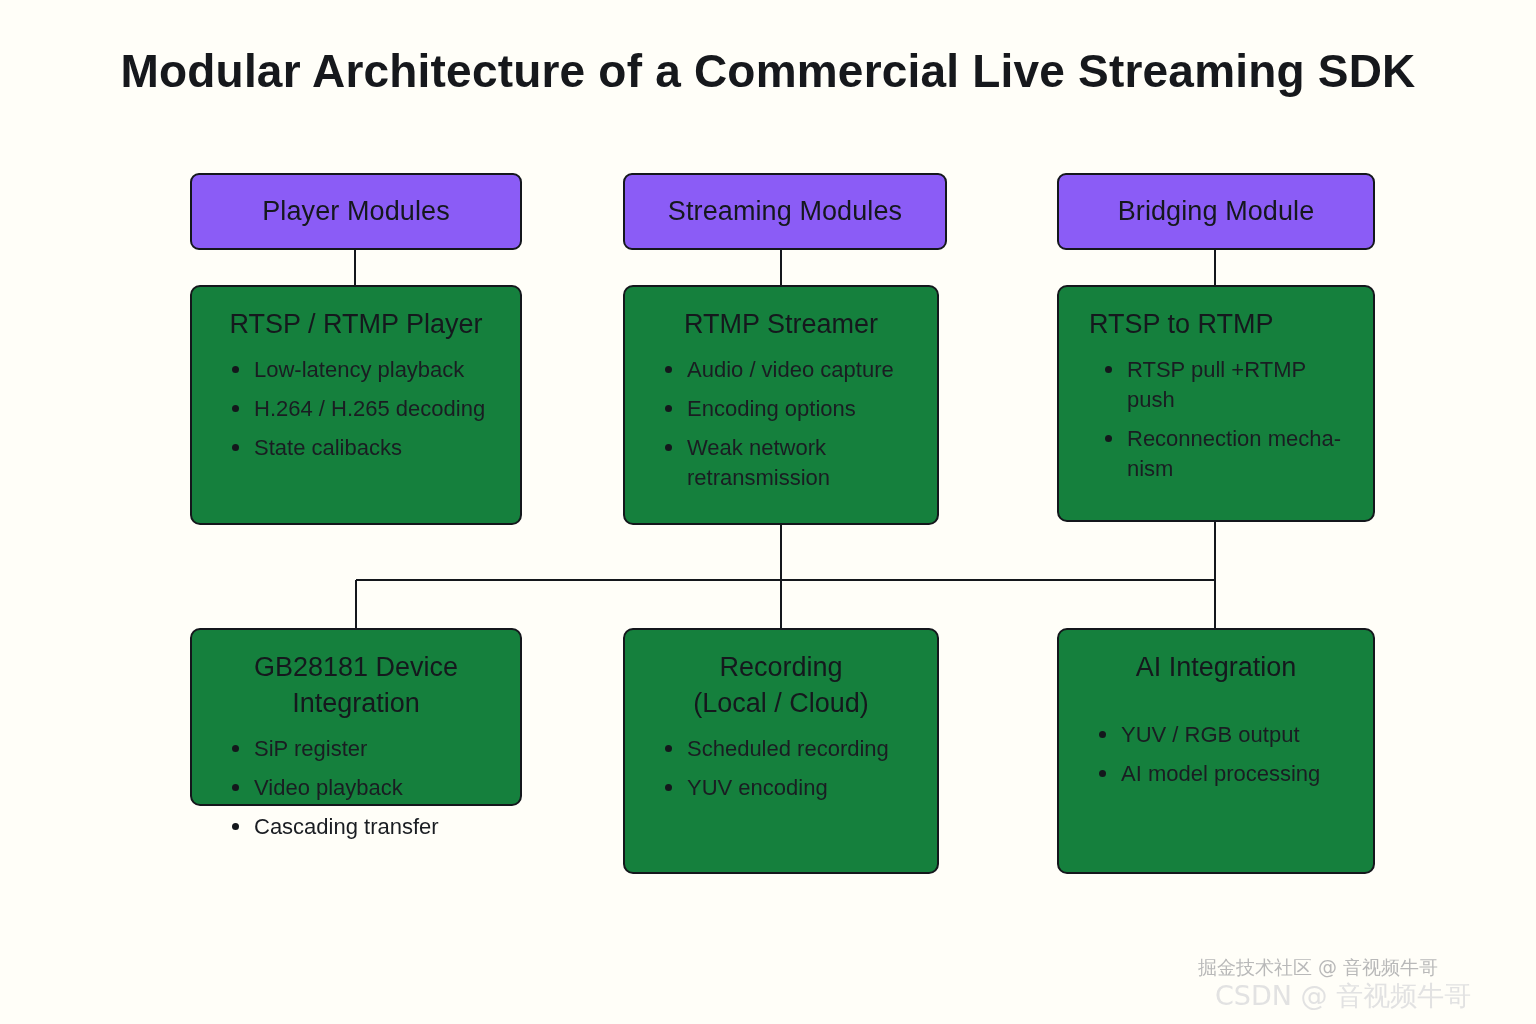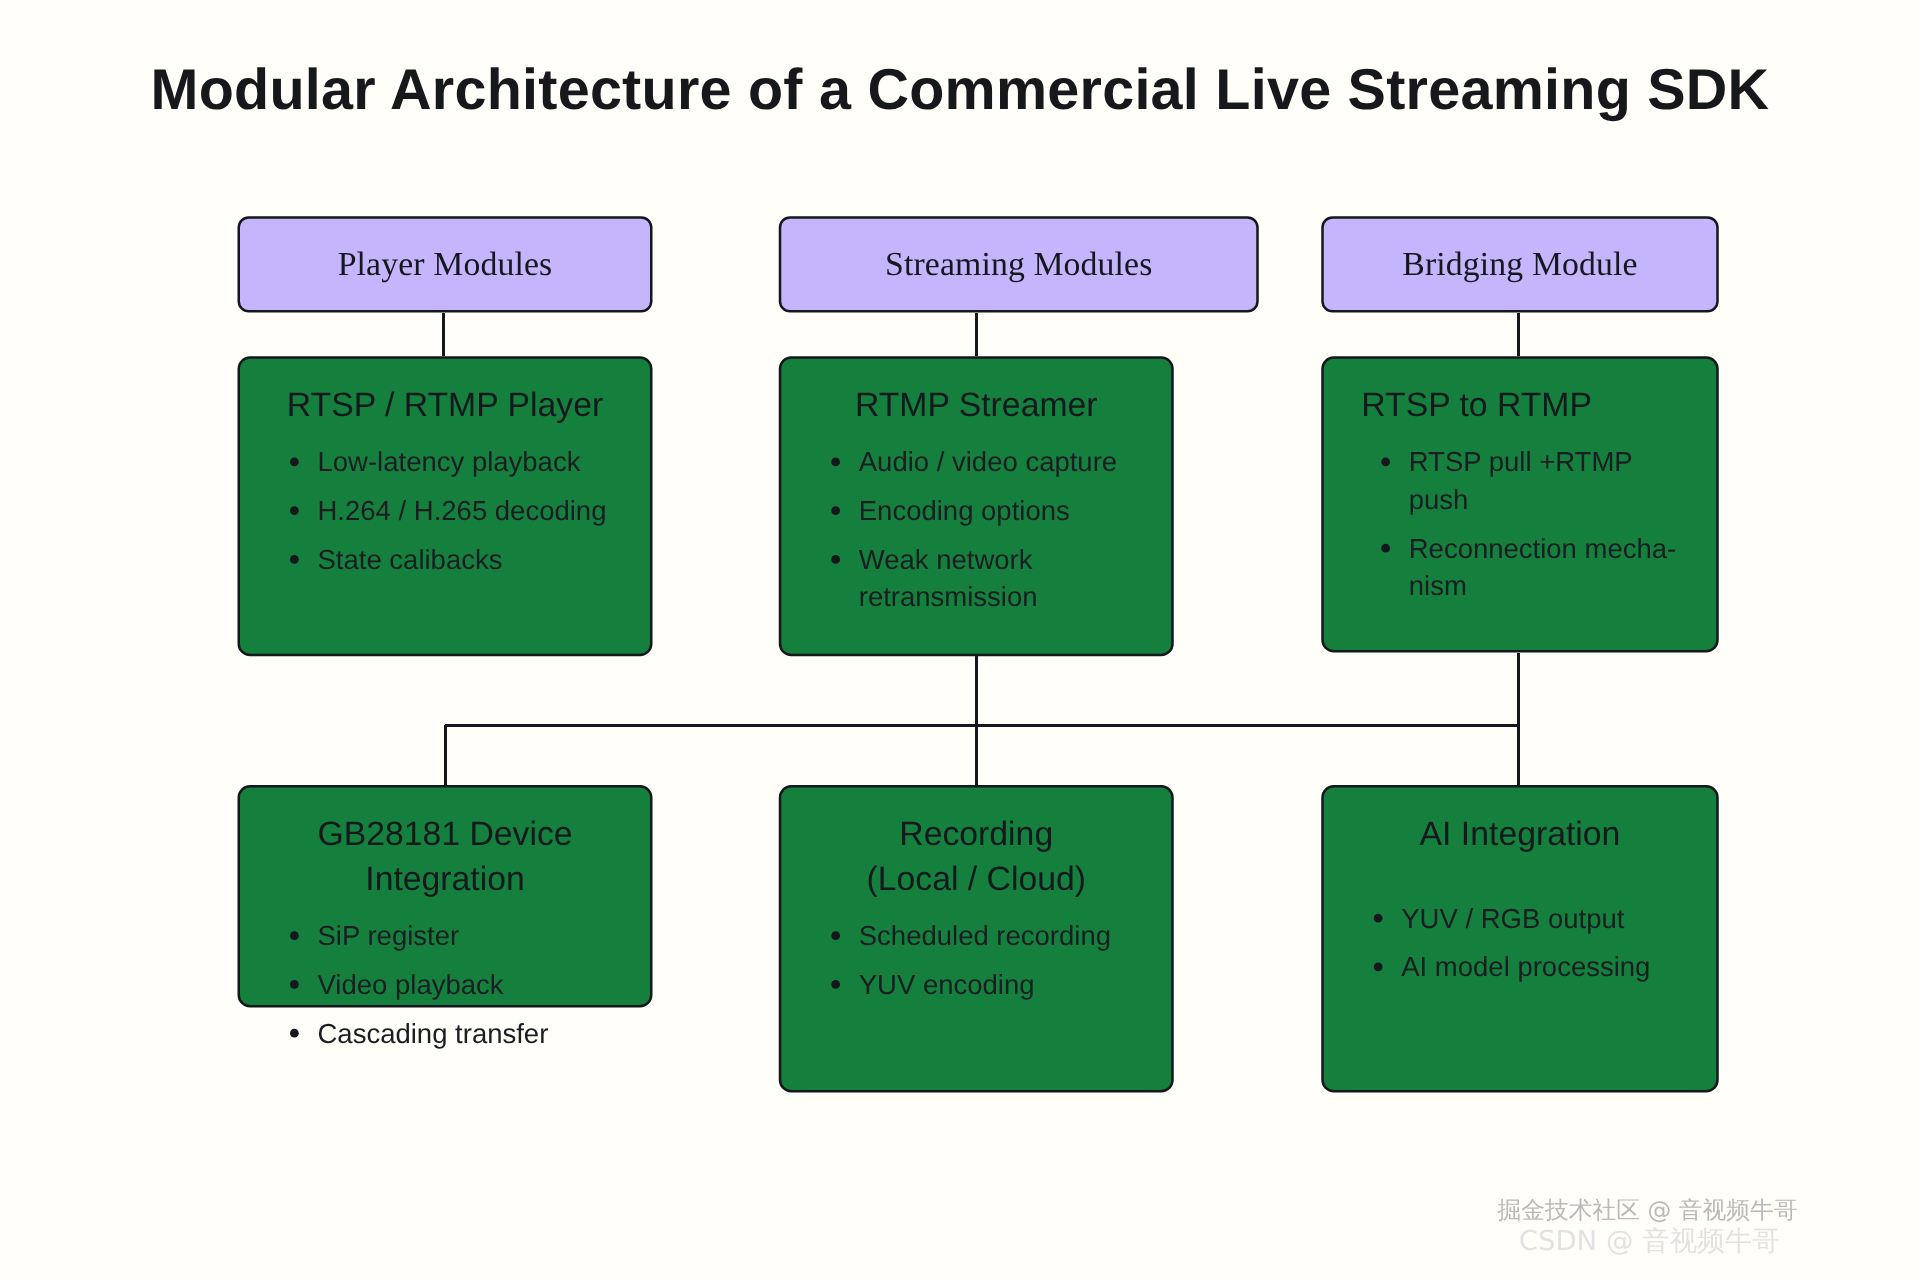--- a/index.html
+++ b/index.html
@@ -48,26 +48,25 @@
 
   
   .node {
     position: absolute;
     box-sizing: border-box;
     border: 2px solid #14171c;
     border-radius: 10px;
   }
 
   .node.header {
-    background: #c4b5fd;
+    background: #8b5cf6;
     border-radius: 9px;
     display: flex;
     align-items: center;
     justify-content: center;
-    font-family: Liberation Serif, serif;
   }
   .node.header .hdr-label {
     font-size: 27px;
     font-weight: 400;
     color: #15181d;
     letter-spacing: 0.1px;
     white-space: nowrap;
   }
 
   .node.card {
@@ -119,21 +118,21 @@
   }
   .watermark.primary {
     left: 1198px;
     top: 955px;
     font-size: 19px;
     color: #b9b9b9;
   }
   .watermark.secondary {
     left: 1215px;
     top: 978px;
-    font-size: 22px;
+    font-size: 27px;
     color: #e2e2e2;
   }
 </style>
 </head>
 <body>
 
 <div id="canvas">
 
   <div class="page-title">Modular Architecture of a Commercial Live Streaming SDK</div>
 
@@ -171,21 +170,21 @@
 
   <div class="node card" style="left:190px; top:628px; width:332px; height:178px;">
     <div class="card-title">GB28181 Device Integration</div>
     <ul class="bullets">
       <li>SiP register</li>
       <li>Video playback</li>
       <li>Cascading transfer</li>
     </ul>
   </div>
 
-  <div class="node header" style="left:623px; top:173px; width:384px; height:77px;">
+  <div class="node header" style="left:623px; top:173px; width:324px; height:77px;">
     <span class="hdr-label">Streaming Modules</span>
   </div>
 
   <div class="node card" style="left:623px; top:285px; width:316px; height:240px;">
     <div class="card-title">RTMP Streamer</div>
     <ul class="bullets">
       <li>Audio / video capture</li>
       <li>Encoding options</li>
       <li>Weak network retransmission</li>
     </ul>

